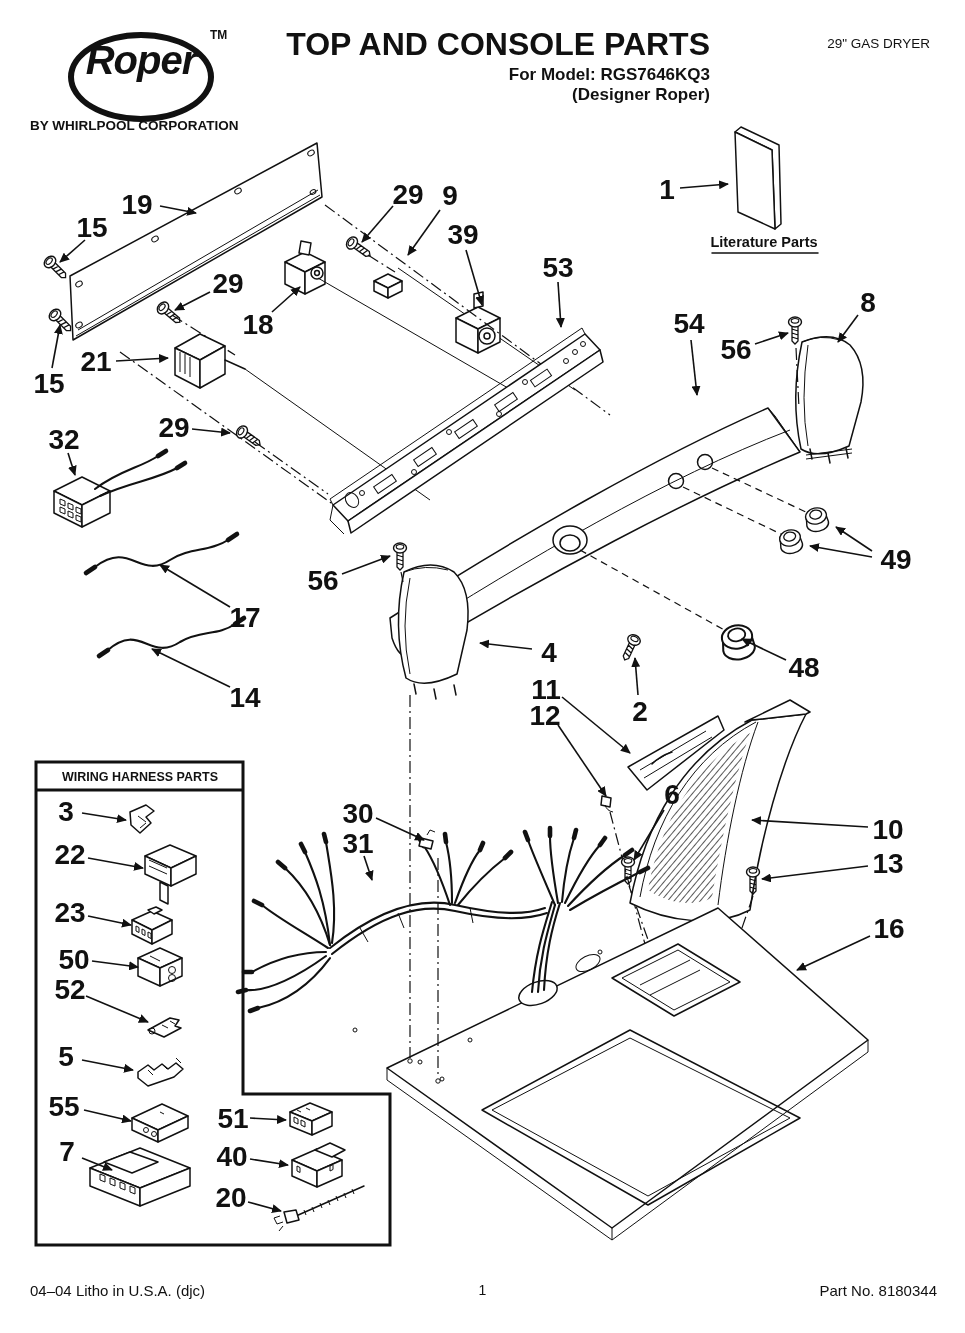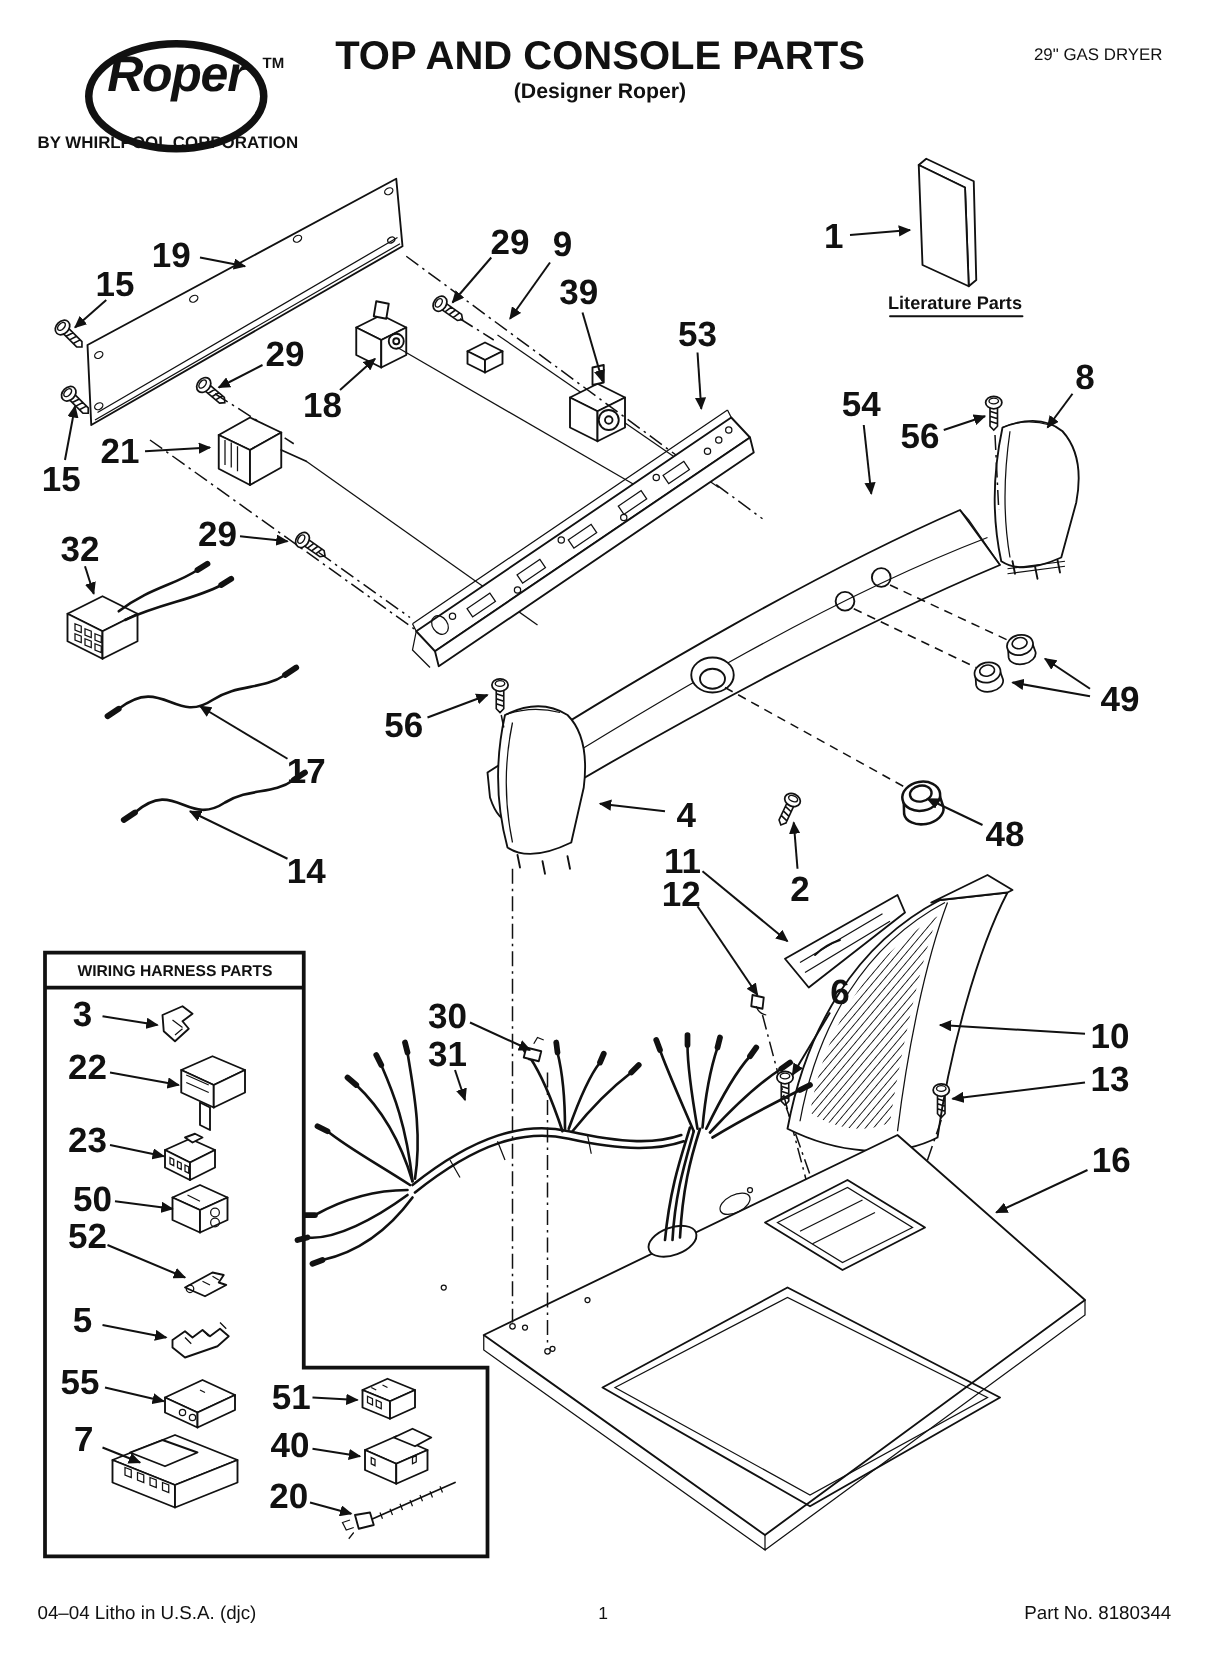--- a/index.html
+++ b/index.html
@@ -3,23 +3,23 @@
 <meta charset="utf-8">
 <style>
   html,body{margin:0;padding:0;background:#e8e8e8;}
   .page{position:relative;width:965px;height:1333px;margin:0 auto;background:#fff;
         font-family:"Liberation Sans",sans-serif;color:#111;overflow:hidden;}
   .hdr{position:absolute;left:0;top:0;width:965px;height:135px;}
   .logo{position:absolute;left:28px;top:18px;width:230px;}
   .logo-oval{position:absolute;left:40px;top:14px;width:134px;height:78px;border:6px solid #111;
              border-radius:50%;display:flex;align-items:flex-start;justify-content:center;}
   .logo-brand{font-weight:bold;font-style:italic;font-size:40px;letter-spacing:-1px;}
-  .logo-tm{position:absolute;left:182px;top:25px;font-size:12px;font-weight:bold;}
-  .logo-by{position:absolute;left:2px;top:88px;font-size:13.5px;font-weight:bold;white-space:nowrap;}
-  .title-blk{position:absolute;left:250px;top:26px;width:460px;text-align:center;}
+  .logo-tm{position:absolute;left:182px;top:10px;font-size:12px;font-weight:bold;}
+  .logo-by{position:absolute;left:2px;top:100px;font-size:13.5px;font-weight:bold;white-space:nowrap;}
+  .title-blk{position:absolute;left:250px;top:26px;width:460px;text-align:right;}
   .title-main{font-size:32px;font-weight:bold;letter-spacing:0;}
   .title-model{font-size:17px;font-weight:bold;margin-top:2px;}
   .title-finish{font-size:17px;font-weight:bold;}
   .dryer-type{position:absolute;right:35px;top:36px;font-size:13.5px;}
   svg.diagram{position:absolute;left:0;top:0;}
   .ftr{position:absolute;left:0;top:1282px;width:965px;font-size:15px;}
   .ftr-left{position:absolute;left:30px;}
   .ftr-center{position:absolute;left:0;width:965px;text-align:center;font-size:14px;}
   .ftr-right{position:absolute;right:28px;}
   
@@ -43,20 +43,21 @@
   <div class="hdr">
     <div class="logo">
       <div class="logo-oval">
         <span class="logo-brand">Roper</span>
       </div>
       <span class="logo-tm">TM</span>
       <div class="logo-by">BY WHIRLPOOL CORPORATION</div>
     </div>
     <div class="title-blk">
       <div class="title-main">TOP AND CONSOLE PARTS</div>
+      <div class="title-model">For Model: RGS7646KQ3</div>
       <div class="title-finish">(Designer Roper)</div>
     </div>
     <div class="dryer-type">29" GAS DRYER</div>
   </div>
 
   <svg class="diagram" width="965" height="1333" viewBox="0 0 965 1333">
     <defs>
       <marker id="arr" markerWidth="11" markerHeight="9" refX="9" refY="4.5" orient="auto" markerUnits="userSpaceOnUse">
         <path d="M0,0 L10,4.5 L0,9 Z" fill="#111"></path>
       </marker>

